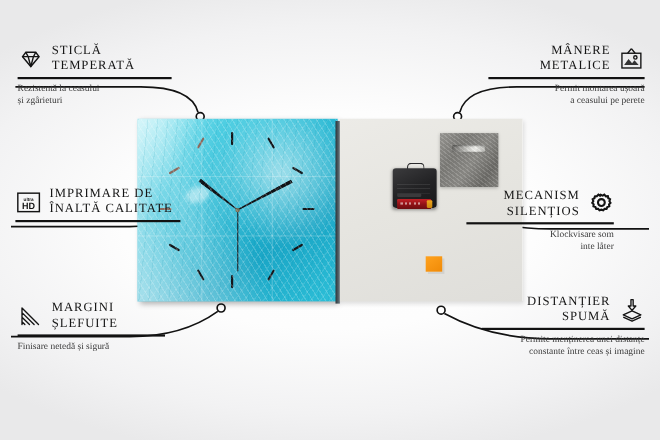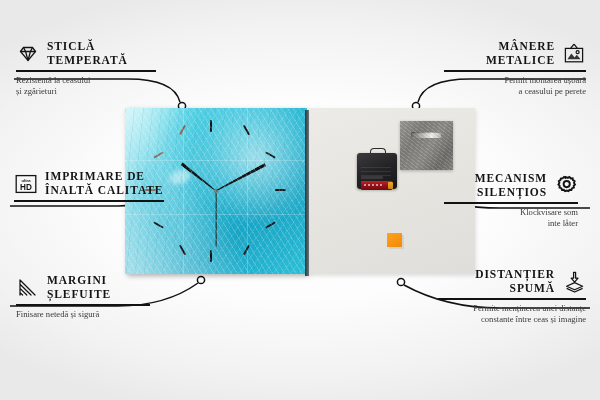--- a/index.html
+++ b/index.html
@@ -98,21 +98,21 @@
 
   .spacer{position:absolute;left:78px;top:125px;width:15px;height:14px;
     background:linear-gradient(145deg,#ffa21e,#f08a07);
     box-shadow:2px 2px 0 rgba(0,0,0,.07);}
 
   
   .cal{position:absolute;}
   .cal .row{display:flex;align-items:center;gap:7px;}
   .cal .ttl{
     font-family:"Liberation Serif", serif;
-    font-weight:bold;font-size:11.5px;letter-spacing:.9px;color:#141414;
+    font-weight:normal;font-size:11.5px;letter-spacing:.9px;color:#141414;
     line-height:1.18;text-transform:uppercase;
   }
   .cal .rule{height:1.4px;background:#121212;margin:3px 0 3px;}
   .cal .sub{
     font-family:"Liberation Serif", serif;
     font-size:8.6px;color:#3a3a3a;line-height:1.3;
   }
   .cal.left .ttl{text-align:left;}
   .cal.left .sub{text-align:left;}
   .cal.right .row{flex-direction:row;justify-content:flex-end;}
@@ -257,21 +257,21 @@
           <circle cx="15.6" cy="10.2" r="1.5"></circle>
         </svg>
       </span>
     </div>
     <div class="rule"></div>
     <div class="sub">
       <span>Permit montarea ușoară</span><br><span>a ceasului pe perete</span>
     </div>
   </div>
 
-  <div class="cal right" style="left:444px;top:172px;width:134px;">
+  <div class="cal right" style="left:424px;top:172px;width:134px;">
     <div class="row">
       <span class="ttl">
         <span>MECANISM</span><br><span>SILENȚIOS</span>
       </span>
       <span class="ico">
         <svg viewBox="0 0 24 24" fill="none" stroke="#141414" stroke-width="1.9">
           <path d="M12 3.1 L13.9 3.9 L15.4 2.9 L16.8 4.5 L18.6 4.3 L19 6.2 L20.6 7.1 L20 8.9 L21 10.5 L19.7 11.8 L19.9 13.6 L18.1 14.2 L17.4 15.9 L15.6 15.8 L14.4 17.2 L12.7 16.6 L11 17.2 L9.8 15.8 L8 15.9 L7.3 14.2 L5.5 13.6 L5.7 11.8 L4.4 10.5 L5.4 8.9 L4.8 7.1 L6.4 6.2 L6.8 4.5 L8.6 4.3 L10 2.9 L11.5 3.9 Z"></path>
           <circle cx="12.7" cy="10.1" r="3.1"></circle>
         </svg>
       </span>

